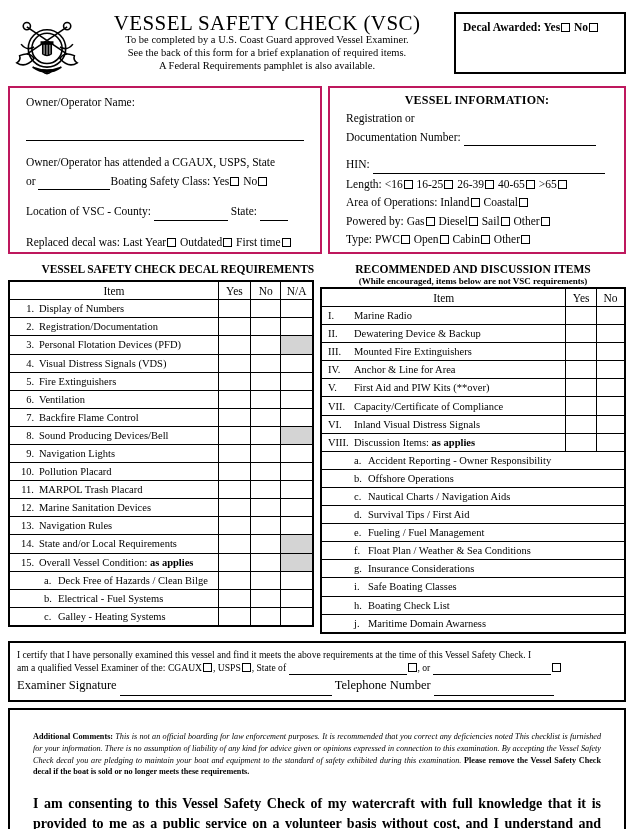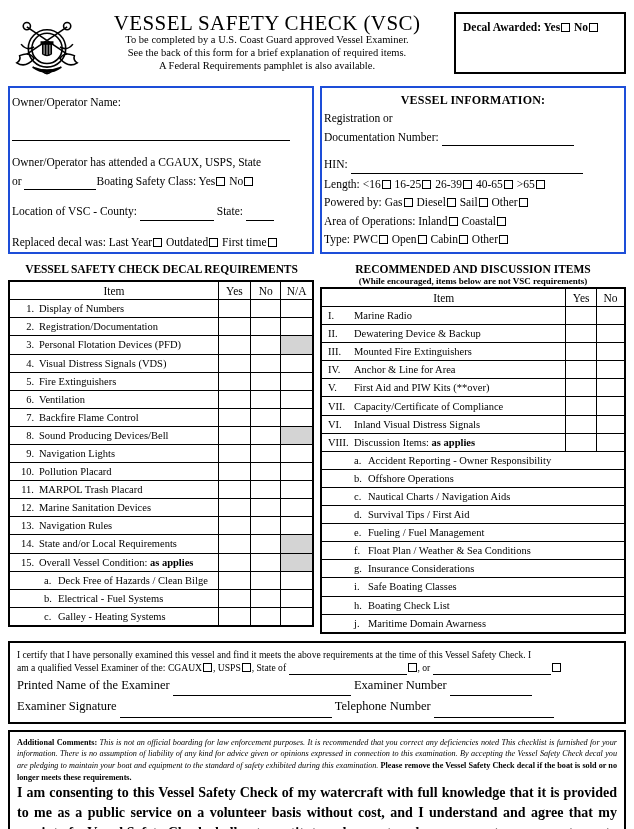--- a/index.html
+++ b/index.html
@@ -21,54 +21,54 @@
     flex:0 0 172px;border:2px solid #000;box-sizing:border-box;
     height:62px;padding:5px 6px 0 7px;margin-left:6px;margin-top:2px;
     font-weight:bold;font-size:11.5px;line-height:1.55;
   }
   .ul{display:inline-block;border-bottom:1px solid #000;vertical-align:baseline;}
 
   .cb{display:inline-block;width:9px;height:9px;border:1px solid #000;vertical-align:-1px;margin:0 1px;box-sizing:border-box;background:#fff;}
 
   
   .inforow{display:flex;gap:6px;padding:0 8px;margin-top:2px;}
-  .panel{border:2px solid #1d4ed8;box-sizing:border-box;padding:7px 2px;font-size:11.5px;line-height:1.35;}
+  .panel{border:2px solid #be185d;box-sizing:border-box;padding:7px 16px;font-size:11.5px;line-height:1.35;}
   .panel-left{flex:0 0 306px;height:168px;}
   .panel-right{flex:1 1 auto;height:168px;padding-top:4px;}
   .vi-title{text-align:center;font-weight:bold;font-size:12px;margin-bottom:3px;letter-spacing:.2px;}
   .pl-row{margin-bottom:3px;}
   .pl-gap{height:11px;}
 
   
   .tables{display:flex;gap:6px;padding:0 8px;margin-top:9px;}
   .tcol{display:flex;flex-direction:column;}
   .tcol-left{flex:0 0 306px;}
   .tcol-right{flex:1 1 auto;}
   .tbl-head{font-weight:bold;font-size:11.5px;text-align:center;line-height:1.15;}
-  .tbl-head.left{text-align:center;padding-left:1px;letter-spacing:-.1px;}
+  .tbl-head.left{text-align:right;padding-left:1px;letter-spacing:-.1px;}
   .tbl-sub{font-weight:bold;font-size:9px;text-align:center;line-height:1.2;margin-top:0px;}
   table{border-collapse:collapse;width:100%;table-layout:fixed;font-size:10.5px;}
   .outer{border:2px solid #000;}
   td,th{border:1px solid #000;padding:0;height:17.1px;}
   .hdr td{text-align:center;font-size:11.5px;height:17px;}
   .item-label{padding-left:4px;text-align:left;}
   .num{display:inline-block;width:20px;text-align:right;padding-right:5px;}
   .rnum{display:inline-block;width:26px;text-align:left;padding-left:2px;}
   .sub-ind{padding-left:34px;}
   .sub-ind-r{padding-left:32px;}
   .shade{background:#d4d4d4;}
 
   
   .cert{margin:7px 8px 0 8px;border:2px solid #000;box-sizing:border-box;padding:5px 7px 4px 7px;}
   .cert-small{font-size:9.6px;line-height:1.38;}
   .cert-big{font-size:12.5px;line-height:1.62;white-space:nowrap;}
 
   
   .legal{margin:6px 8px 0 8px;border:2px solid #000;box-sizing:border-box;padding:5px 7px 5px 7px;}
-  .legal p{margin:0;}
+  .legal p{margin:16px;}
   .lg1{font-size:8.2px;line-height:1.42;text-align:justify;font-style:italic;}
   .lg1 b{font-style:normal;}
   .lg2{font-size:14px;line-height:1.42;text-align:justify;font-weight:bold;margin-top:7px;}
   .sigline{font-size:9.4px;font-weight:bold;margin-top:8px;display:flex;align-items:baseline;}
 </style>
 </head>
 <body>
 
 <div class="page">
 
@@ -161,30 +161,30 @@
       </div>
       <div class="pl-row">
         <span>Length:</span>
         <span>&lt;16</span><span class="cb"></span>
         <span>16-25</span><span class="cb"></span>
         <span>26-39</span><span class="cb"></span>
         <span>40-65</span><span class="cb"></span>
         <span>&gt;65</span><span class="cb"></span>
       </div>
       <div class="pl-row">
+        <span>Area of Operations:</span>
+        <span>Inland</span><span class="cb"></span>
+        <span>Coastal</span><span class="cb"></span>
+      </div>
+      <div class="pl-row">
         <span>Powered by:</span>
         <span>Gas</span><span class="cb"></span>
         <span>Diesel</span><span class="cb"></span>
         <span>Sail</span><span class="cb"></span>
         <span>Other</span><span class="cb"></span>
-      </div>
-      <div class="pl-row">
-        <span>Area of Operations:</span>
-        <span>Inland</span><span class="cb"></span>
-        <span>Coastal</span><span class="cb"></span>
       </div>
       <div class="pl-row">
         <span>Type:</span>
         <span>PWC</span><span class="cb"></span>
         <span>Open</span><span class="cb"></span>
         <span>Cabin</span><span class="cb"></span>
         <span>Other</span><span class="cb"></span>
       </div>
     </div>
   </div>
@@ -411,26 +411,20 @@
   </div>
 
   <div class="cert">
     <div class="cert-small">I certify that I have personally examined this vessel and find it meets the above requirements at the time of this Vessel Safety Check.  I</div>
     <div class="cert-small">
       <span>am a qualified Vessel Examiner of the: CGAUX</span><span class="cb"></span><span>, USPS</span><span class="cb"></span><span>, State of</span>
       <span class="ul" style="width:118px;">&nbsp;</span><span class="cb"></span><span>, or</span>
       <span class="ul" style="width:118px;">&nbsp;</span><span class="cb"></span>
     </div>
     <div class="cert-big">
-      <span>Printed Name of the Examiner</span>
-      <span class="ul" style="width:178px;">&nbsp;</span>
-      <span>Examiner Number</span>
-      <span class="ul" style="width:82px;">&nbsp;</span>
-    </div>
-    <div class="cert-big">
       <span>Examiner Signature</span>
       <span class="ul" style="width:212px;">&nbsp;</span>
       <span>Telephone Number</span>
       <span class="ul" style="width:120px;">&nbsp;</span>
     </div>
   </div>
 
   <div class="legal">
     <p class="lg1">
       <b>Additional Comments:</b>

